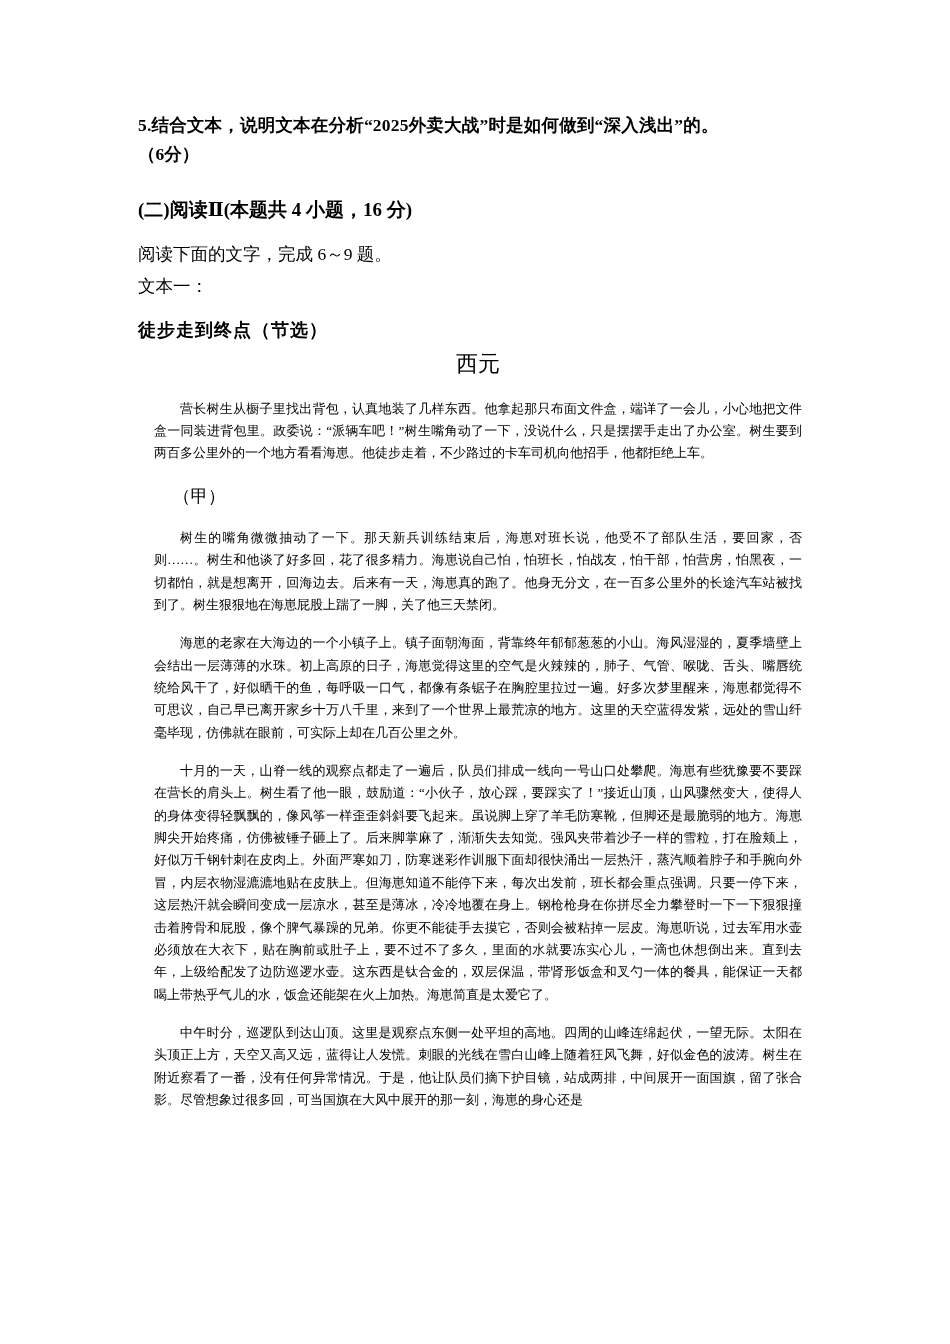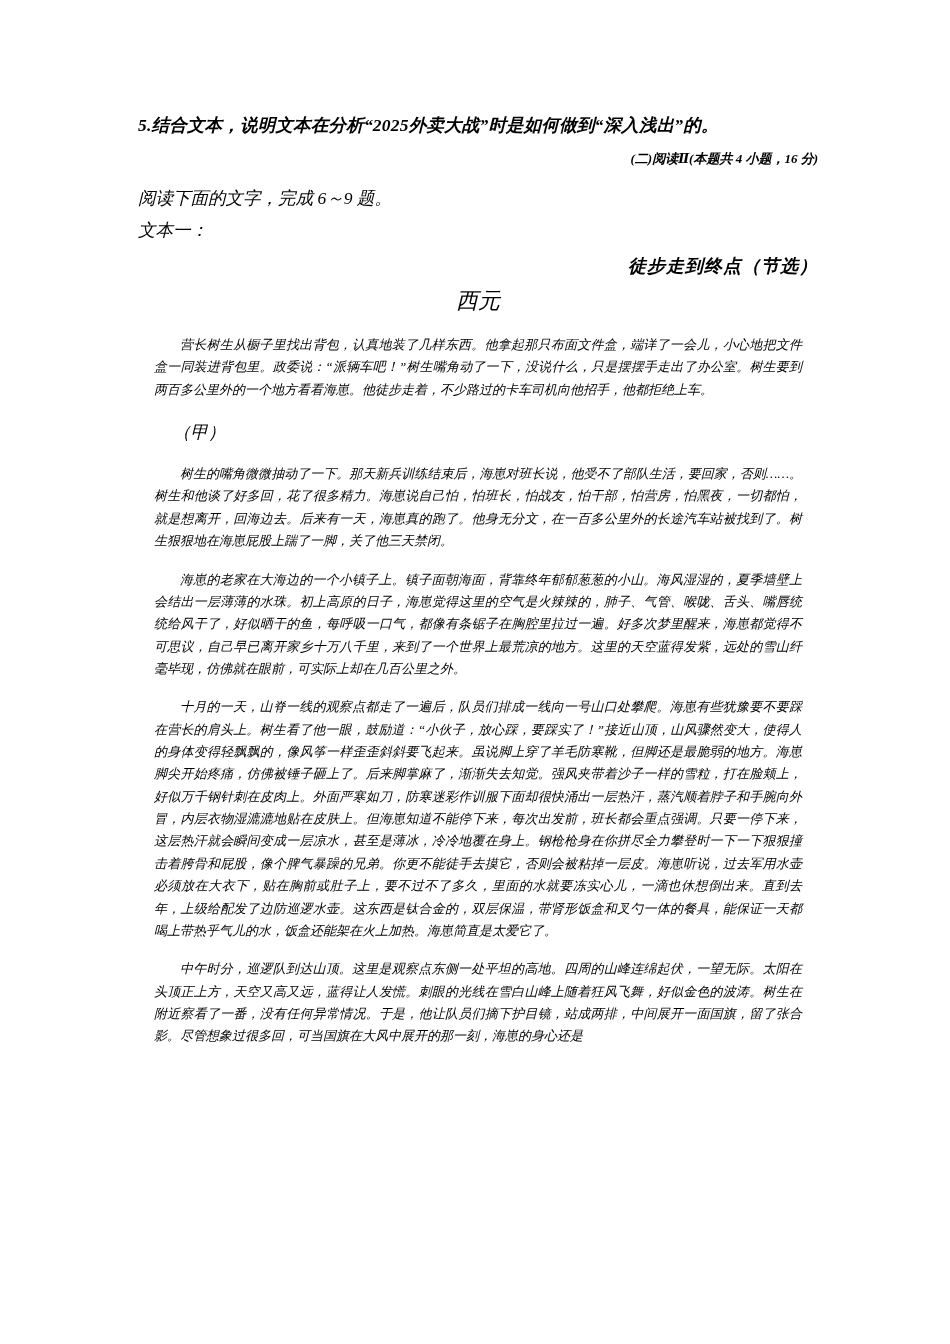--- a/index.html
+++ b/index.html
@@ -14,21 +14,20 @@
     color: #000000;
     position: relative;
     overflow: hidden;
   }
   .page {
     position: relative;
     width: 950px;
     height: 1335px;
     box-sizing: border-box;
     padding: 0;
-    font-style: italic;
   }
   .content {
     position: absolute;
     left: 138px;
     top: 112px;
     width: 680px;
   }
   .q-head {
     font-weight: bold;
     font-size: 17.5px;
@@ -37,40 +36,39 @@
     text-align: justify;
   }
   .q-head-2 {
     font-weight: bold;
     font-size: 17.5px;
     line-height: 1.55;
     margin-top: 2px;
   }
   .section-head {
     font-weight: bold;
-    font-size: 13px;
+    font-size: 19px;
     line-height: 1.6;
-    margin-top: 10px;
-    text-align: right;
+    margin-top: 27px;
   }
   .plain {
     font-size: 17.5px;
     line-height: 1.6;
     margin-top: 14px;
   }
   .label-line {
     font-size: 17.5px;
     line-height: 1.6;
     margin-top: 4px;
   }
   .title {
-    text-align: right;
+    text-align: left;
     font-weight: bold;
     font-size: 18px;
-    margin-top: 8px;
+    margin-top: 16px;
     line-height: 1.6;
     letter-spacing: 1px;
   }
   .author {
     text-align: center;
     font-size: 22px;
     margin-top: 2px;
     line-height: 1.6;
   }
   .para {
@@ -88,20 +86,21 @@
     margin: 0;
   }
 </style>
 </head>
 <body>
 
 <div class="page">
   <div class="content">
 
     <div class="q-head">5.结合文本，说明文本在分析“2025外卖大战”时是如何做到“深入浅出”的。</div>
+    <div class="q-head-2">（6分）</div>
 
     <div class="section-head">(二)阅读Ⅱ(本题共 4 小题，16 分)</div>
     <div class="plain">阅读下面的文字，完成 6～9 题。</div>
     <div class="label-line">文本一：</div>
 
     <div class="title">徒步走到终点（节选）</div>
     <div class="author">西元</div>
 
     <p class="para">营长树生从橱子里找出背包，认真地装了几样东西。他拿起那只布面文件盒，端详了一会儿，小心地把文件盒一同装进背包里。政委说：“派辆车吧！”树生嘴角动了一下，没说什么，只是摆摆手走出了办公室。树生要到两百多公里外的一个地方看看海崽。他徒步走着，不少路过的卡车司机向他招手，他都拒绝上车。</p>
     <p class="marker">（甲）</p>

